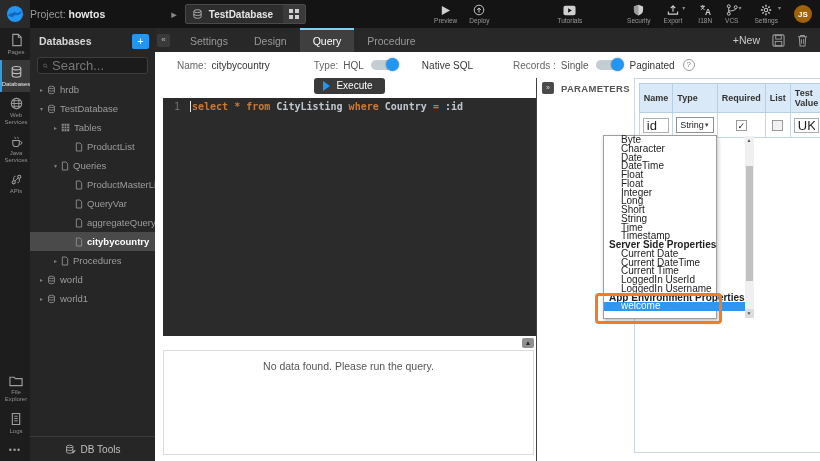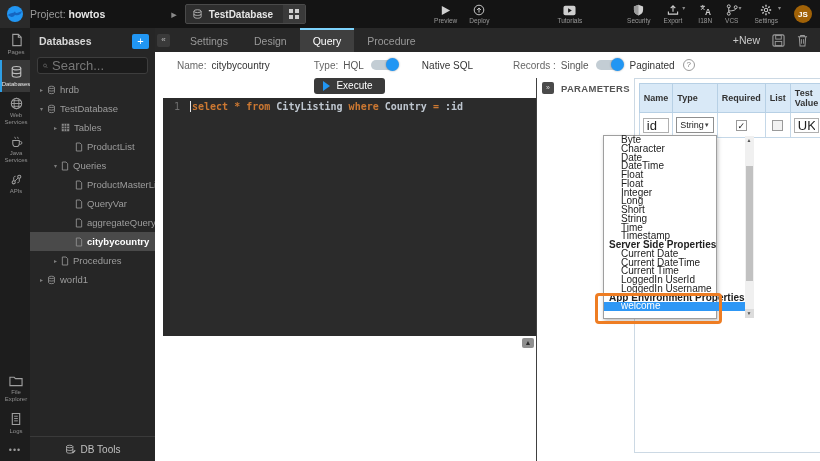--- a/index.html
+++ b/index.html
@@ -417,20 +417,30 @@
           <span>Procedures</span>
         </div>
         <div class="tree-row lv0">
           <span class="chev">▸</span>
           <span class="ticon">
             <svg width="9" height="10" viewBox="0 0 14 15">
               <ellipse cx="7" cy="3.4" rx="4.6" ry="1.8" fill="none" stroke="#8d8d8d" stroke-width="1.4"></ellipse>
               <path d="M2.4 3.4v8c0 2.4 9.2 2.4 9.2 0v-8 M2.4 7.4c0 2.4 9.2 2.4 9.2 0" fill="none" stroke="#8d8d8d" stroke-width="1.4"></path>
             </svg>
           </span>
+          <span>world</span>
+        </div>
+        <div class="tree-row lv0">
+          <span class="chev">▸</span>
+          <span class="ticon">
+            <svg width="9" height="10" viewBox="0 0 14 15">
+              <ellipse cx="7" cy="3.4" rx="4.6" ry="1.8" fill="none" stroke="#8d8d8d" stroke-width="1.4"></ellipse>
+              <path d="M2.4 3.4v8c0 2.4 9.2 2.4 9.2 0v-8 M2.4 7.4c0 2.4 9.2 2.4 9.2 0" fill="none" stroke="#8d8d8d" stroke-width="1.4"></path>
+            </svg>
+          </span>
           <span>world1</span>
         </div>
       </div>
     <div class="sb-foot">
       <svg width="11" height="11" viewBox="0 0 14 14">
         <ellipse cx="6" cy="3.2" rx="4" ry="1.6" fill="none" stroke="#c0c0c0" stroke-width="1"></ellipse>
         <path d="M2 3.2v7c0 2 8 2 8 0v-7 M2 6.7c0 2 8 2 8 0" fill="none" stroke="#c0c0c0" stroke-width="1"></path>
         <path d="M9 11l3.5-3.5 1 1L10 12z" fill="#c0c0c0"></path>
         </svg>
       <span>DB Tools</span>
@@ -487,20 +497,21 @@
             <span>Execute</span>
           </div>
         </div>
         <div class="editor">
           <div class="gutter">1</div>
           <div class="code" id="code"><span class="caret"></span><span class="tok-kw">select</span><span class="tok-id"> </span><span class="tok-op">*</span><span class="tok-id"> </span><span class="tok-kw">from</span><span class="tok-id"> </span><span class="tok-id">CityListing</span><span class="tok-id"> </span><span class="tok-kw">where</span><span class="tok-id"> </span><span class="tok-id">Country</span><span class="tok-id"> </span><span class="tok-op">=</span><span class="tok-id"> </span><span class="tok-id">:id</span></div>
         </div>
         <div class="collapse-row">
           <div class="up-btn">▲</div>
         </div>
+        <div class="nodata">No data found. Please run the query.</div>
       </div>
 
       <div class="right-col">
         <div class="param-head">
           <div class="expand-btn">»</div>
           <span class="param-title">PARAMETERS</span>
         </div>
         <div class="param-box">
           <table class="params">
             <colgroup>

